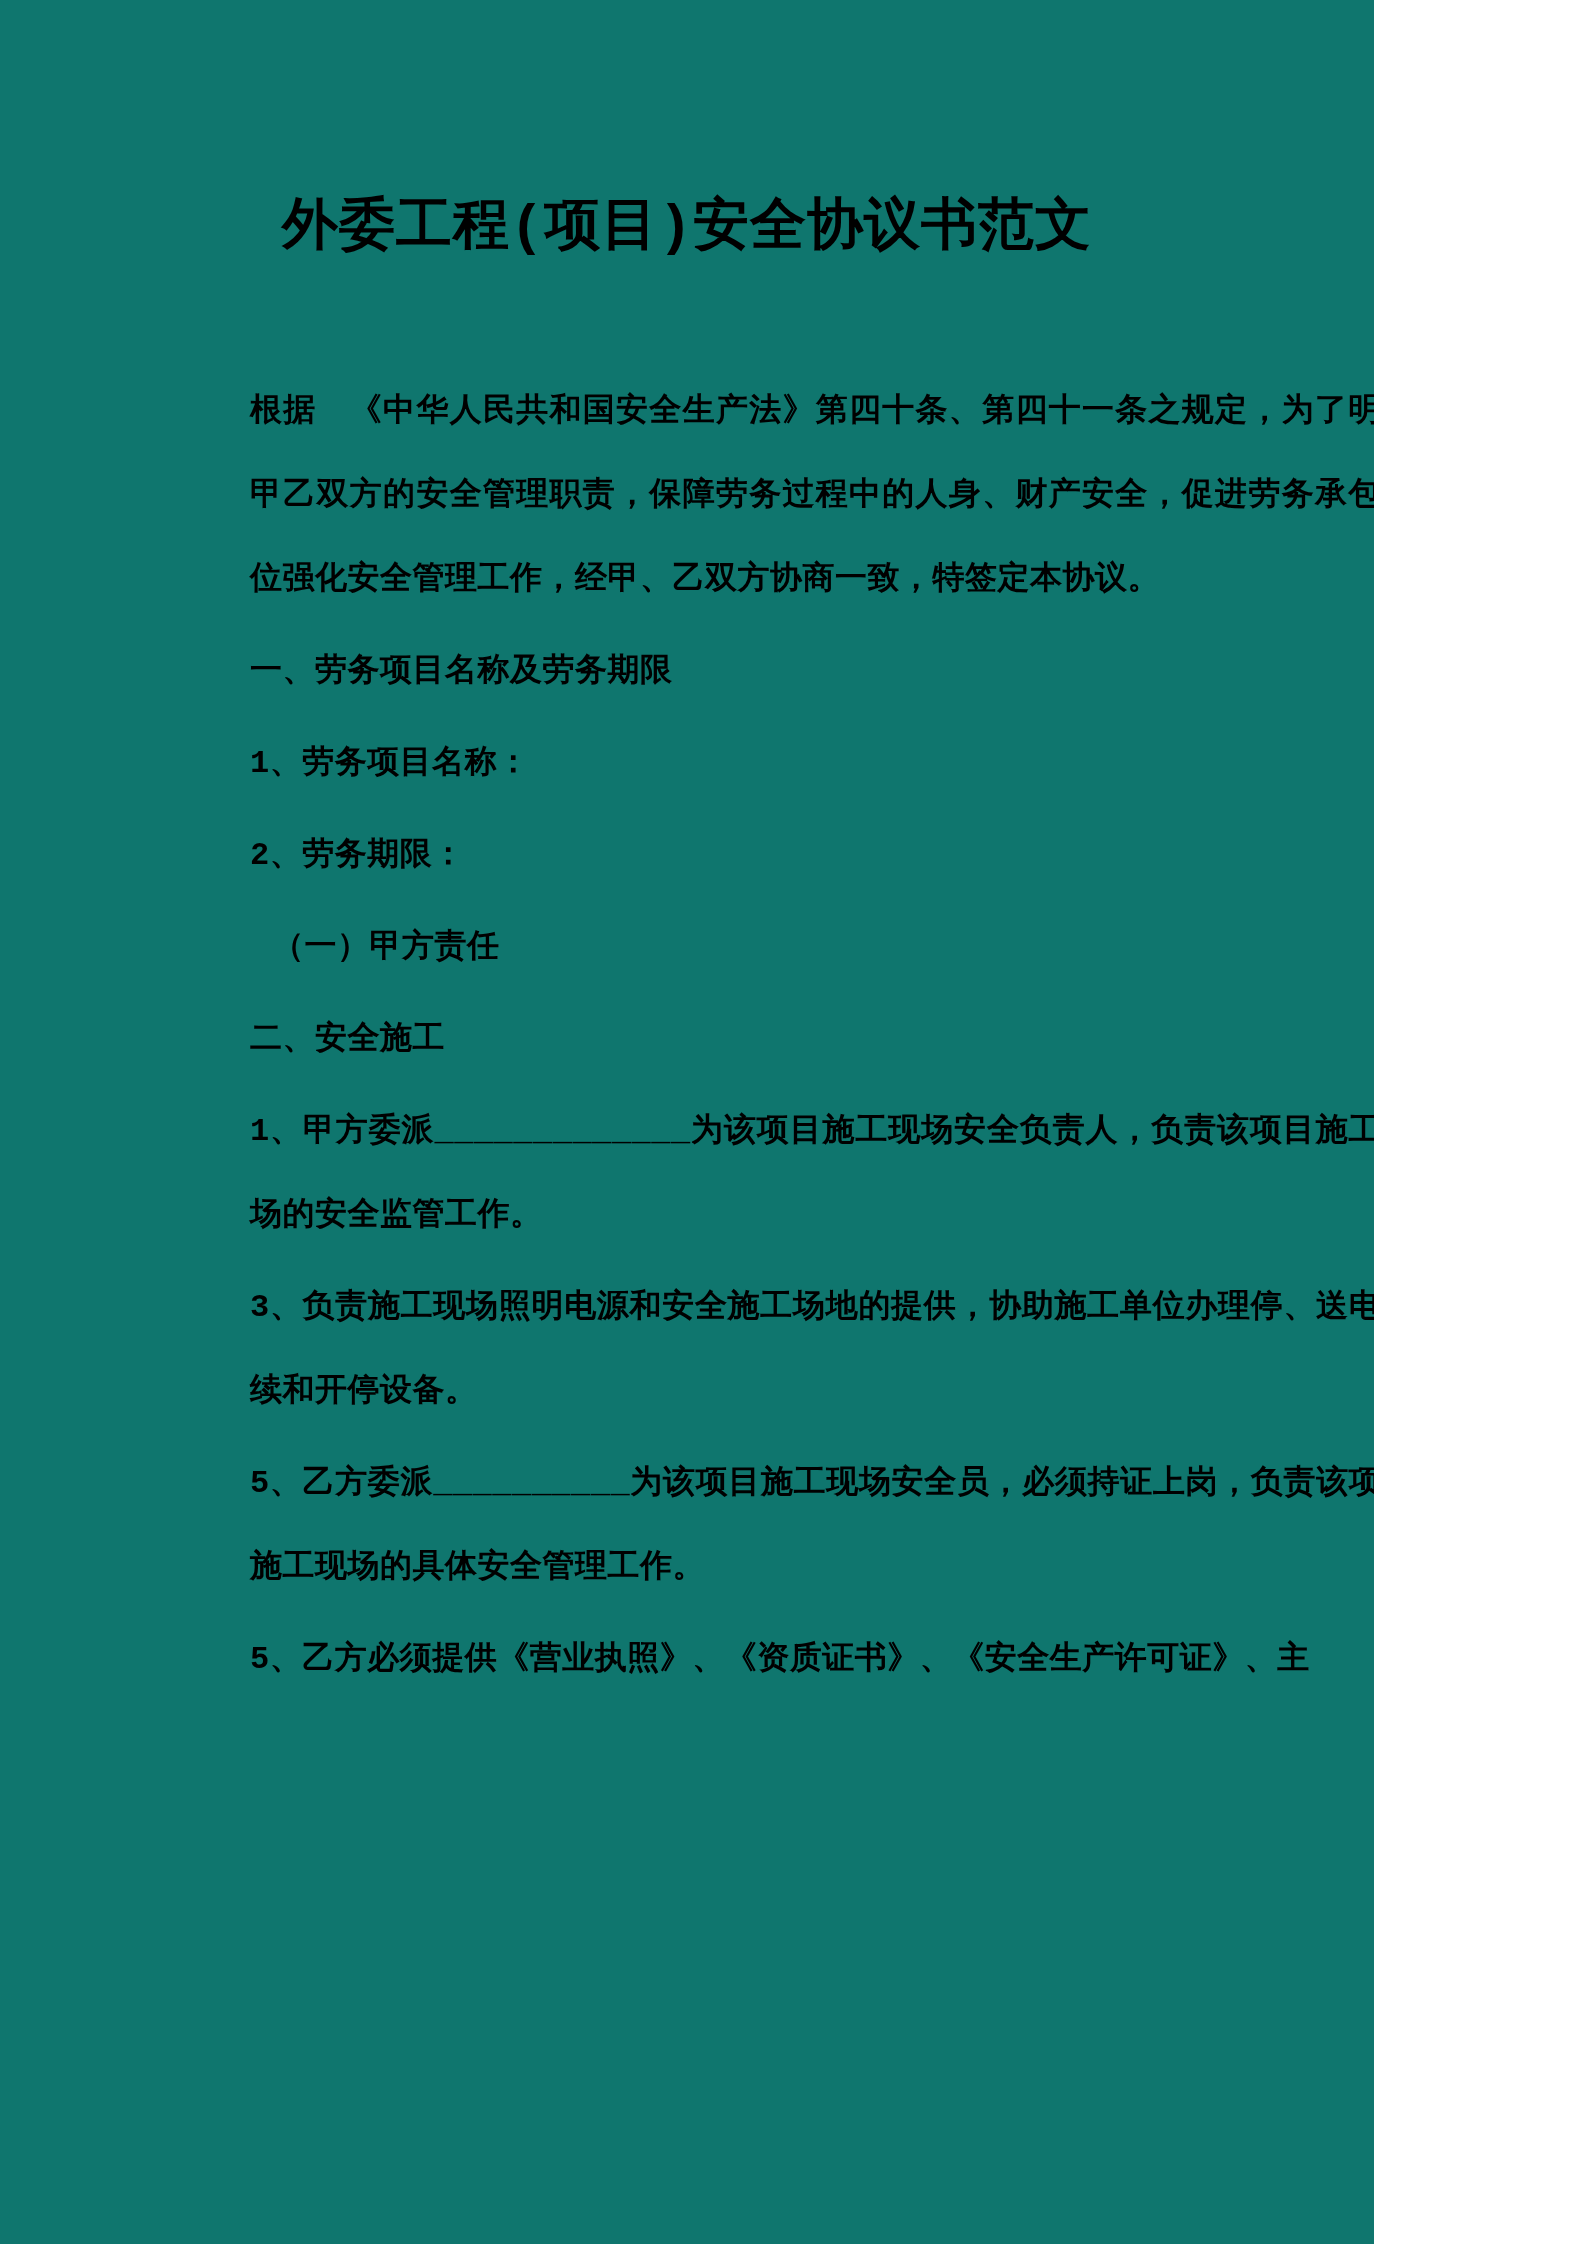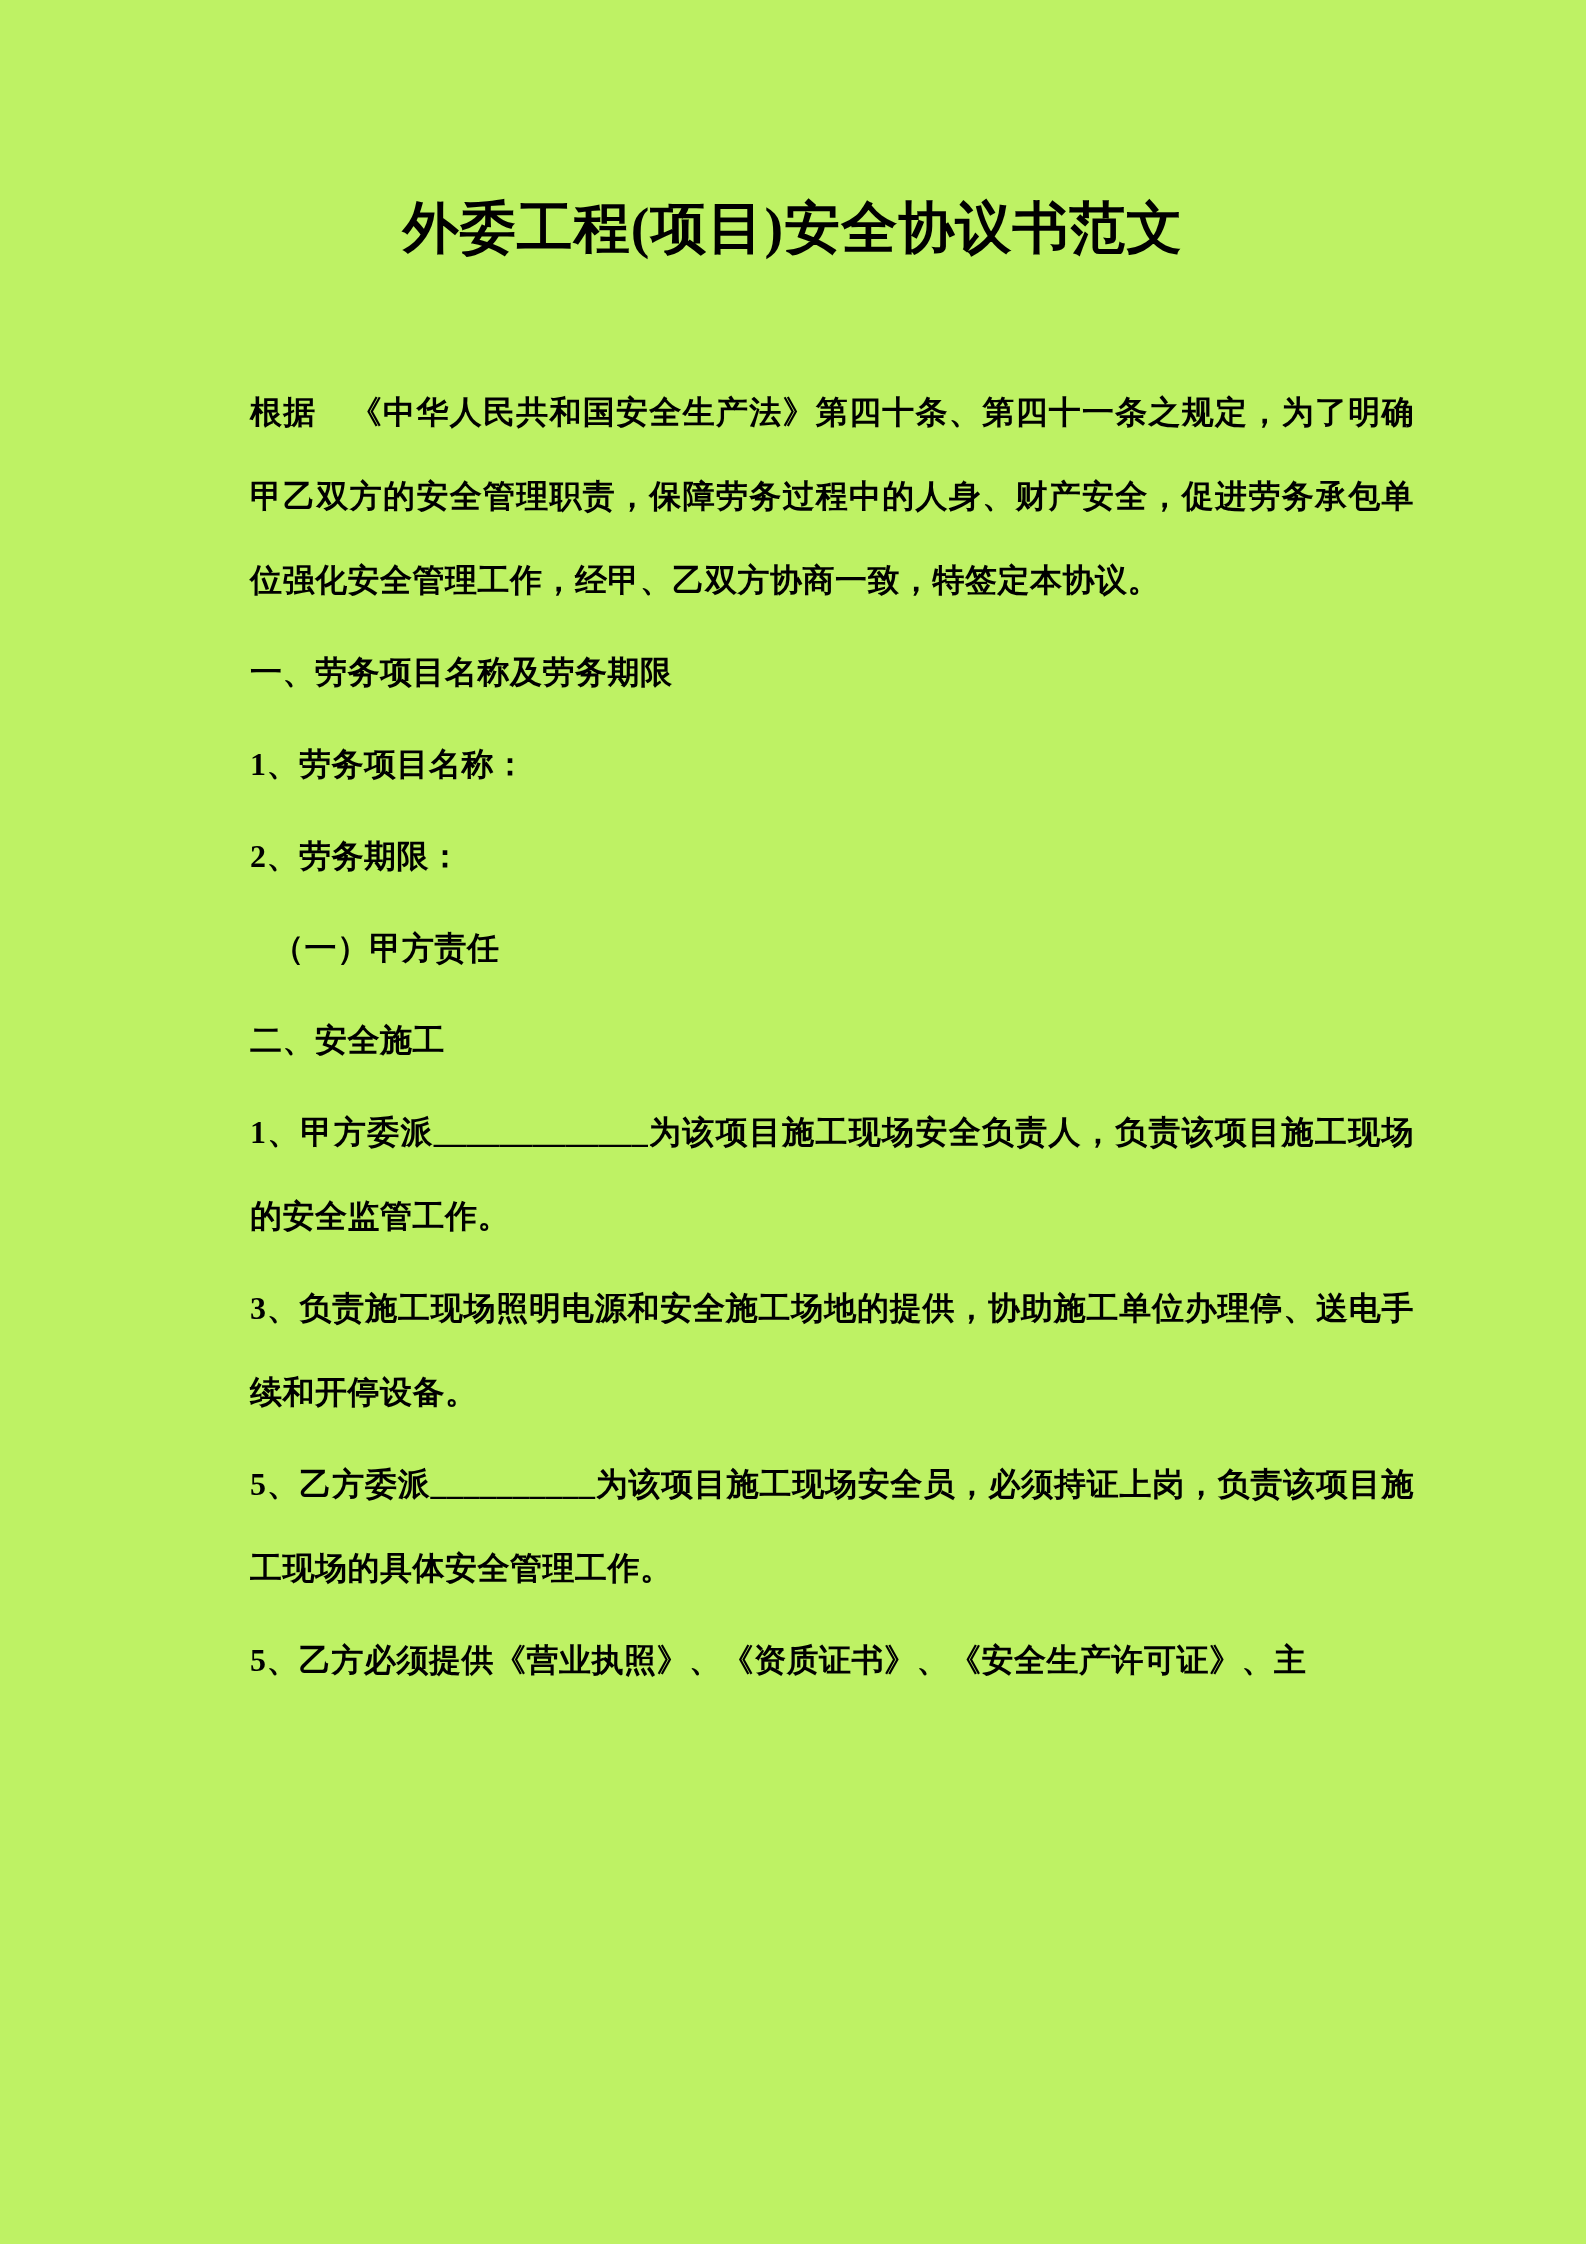--- a/index.html
+++ b/index.html
@@ -2,25 +2,25 @@
 <html><head>
 <meta charset="utf-8">
 <style>
   html, body {
     margin: 0;
     padding: 0;
     background: #ffffff;
   }
   .page {
     position: relative;
-    width: 1586px;
+    width: 1374px;
     height: 2244px;
-    background: #bef264;
+    background: #0f766e;
     overflow: hidden;
-    font-family: Liberation Serif, serif;
+    font-family: Liberation Mono, monospace;
     color: #000000;
   }
   .doc-title {
     position: absolute;
     top: 198px;
     left: 0;
     width: 100%;
     margin: 0;
     text-align: center;
     font-size: 56px;

